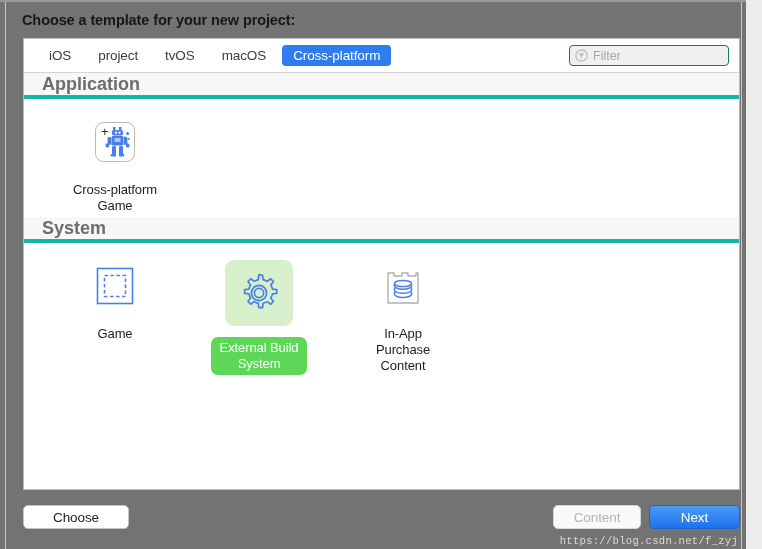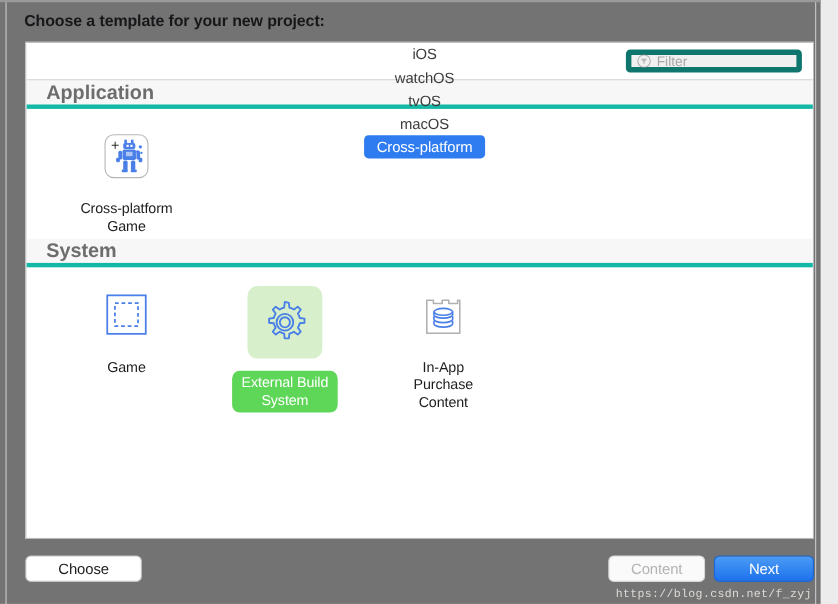--- a/index.html
+++ b/index.html
@@ -65,21 +65,20 @@
   
   #tab-bar {
     position: relative;
     height: 34px;
     background: #ffffff;
     border-bottom: 1px solid #d4d4d4;
     display: flex;
     align-items: center;
     padding-left: 14px;
     box-sizing: border-box;
-    flex-direction: column;
   }
   .tab {
     font-size: 13.5px;
     color: #3c3c3c;
     padding: 3px 11px;
     border-radius: 4px;
     margin-right: 5px;
     white-space: nowrap;
     cursor: default;
     letter-spacing: -0.1px;
@@ -90,21 +89,21 @@
   }
 
   
   #filter-field {
     position: absolute;
     right: 10px;
     top: 6px;
     width: 160px;
     height: 21px;
     background: #f0f0f0;
-    border: 5px solid #0f766e;
+    border: 1px solid #0f766e;
     border-radius: 4px;
     display: flex;
     align-items: center;
     box-sizing: border-box;
     padding-left: 5px;
   }
   #filter-icon {
     width: 13px; height: 13px;
     flex: 0 0 auto;
     margin-right: 5px;
@@ -229,21 +228,21 @@
 <body>
 
 <div id="window">
 
   <div id="dialog-title">Choose a template for your new project:</div>
 
   <div id="template-panel">
 
     <div id="tab-bar">
       <div class="tab">iOS</div>
-      <div class="tab">watchOS</div>
+      <div class="tab">project</div>
       <div class="tab">tvOS</div>
       <div class="tab">macOS</div>
       <div class="tab selected">Cross-platform</div>
 
       <div id="filter-field">
         <svg id="filter-icon" viewBox="0 0 16 16">
           <circle cx="8" cy="8" r="7" fill="none" stroke="#8d8d8d" stroke-width="1.4"></circle>
           <path d="M4.4 5.4 H11.6 L8.6 9.0 V11.6 L7.4 11.0 V9.0 Z" fill="#8d8d8d"></path>
         </svg>
         <span id="filter-placeholder">Filter</span>

